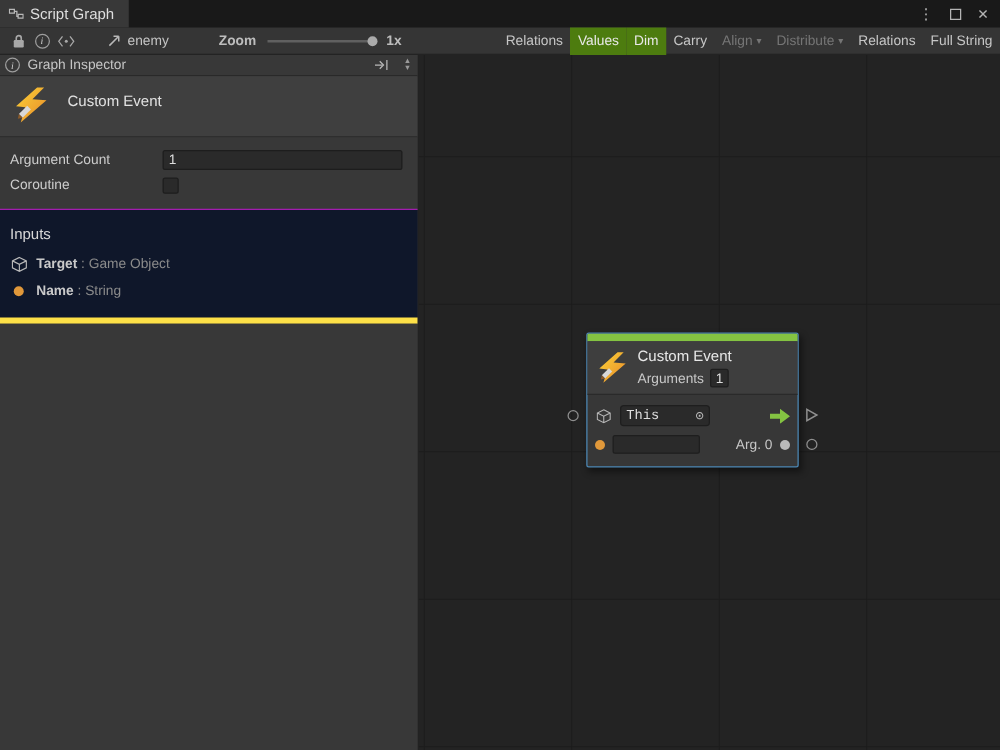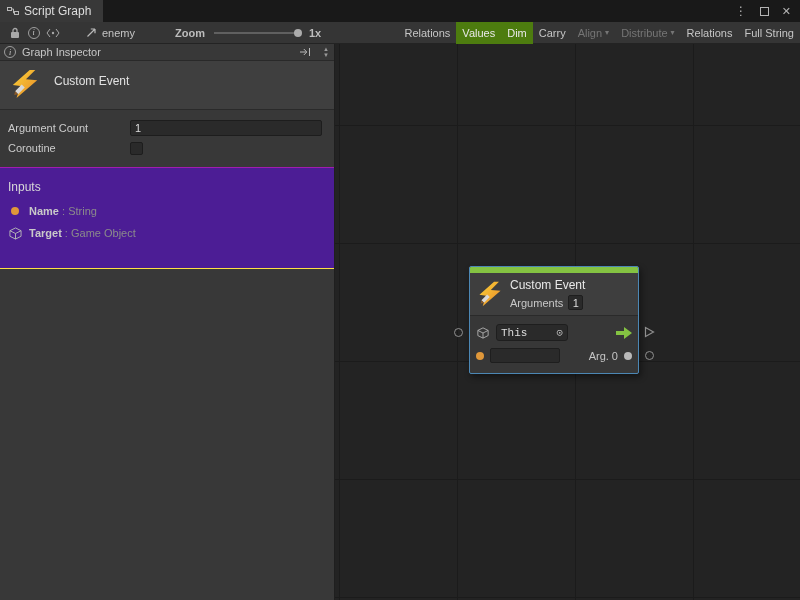--- a/index.html
+++ b/index.html
@@ -36,21 +36,21 @@
   .insp-header{height:17px;flex:0 0 17px;background:#383838;border-bottom:1px solid #292929;display:flex;align-items:center;padding:0 2px 0 4px;gap:6px;color:#c6c6c6;}
   .insp-spacer{flex:1;}
   .spinner{display:flex;flex-direction:column;justify-content:center;line-height:6px;font-size:6px;color:#9a9a9a;padding:0 3px;}
   .unit-header{background:#3f3f3f;border-bottom:1px solid #2a2a2a;height:49px;flex:0 0 49px;display:flex;align-items:flex-start;gap:14px;padding:8px 8px 0 10px;}
   .unit-title{font-size:12px;color:#e2e2e2;margin-top:5px;}
   .fields{padding:8px 0 9px;background:#383838;border-bottom:1px solid #a21caf;}
   .field-row{height:20px;display:flex;align-items:center;padding:0 12px 0 8px;}
   .field-label{width:122px;flex:0 0 122px;color:#cccccc;}
   .text-input{flex:1;height:16px;background:#2a2a2a;border:1px solid #1d1d1d;border-radius:2px;color:#dddddd;font-family:"Liberation Sans",sans-serif;font-size:11px;padding:0 4px;outline:none;}
   .checkbox{width:13px;height:13px;background:#2a2a2a;border:1px solid #1d1d1d;border-radius:2px;}
-  .section{background:#4c1d95;border-bottom:1px solid #fde047;padding:4px 0 24px;}
+  .section{background:#0f172a;border-bottom:5px solid #fde047;padding:4px 0 10px;}
   .section-title{font-size:12px;color:#d8d8d8;padding:8px 8px 6px;}
   .port-list-row{height:22px;display:flex;align-items:center;gap:7px;padding:0 8px;}
   .p-name{color:#c9c9c9;font-weight:bold;}
   .p-type{color:#8b8b8b;}
   .icon-cell{width:14px;display:inline-flex;justify-content:center;align-items:center;}
   .dot{width:8px;height:8px;border-radius:50%;display:inline-block;flex:0 0 8px;}
   .dot.orange{background:#e0983a;}
   .dot.gray{background:#b9b9b9;}
   .insp-rest{flex:1;background:#383838;}
 
@@ -206,31 +206,31 @@
         <div class="field-row">
           <span class="field-label">Coroutine</span>
           <span class="checkbox"></span>
         </div>
       </div>
 
       <div class="section">
         <div class="section-title">Inputs</div>
         <div class="port-list-row">
           <span class="icon-cell">
-              <span class="dot orange"></span>
-            </span>
-          <span><span class="p-name">Name</span><span class="p-type"> : String</span></span>
-        </div>
-        <div class="port-list-row">
-          <span class="icon-cell">
             <svg width="13" height="13" viewBox="0 0 14 14">
                 <path d="M7 1 L13 4 L13 10 L7 13 L1 10 L1 4 Z M1 4 L7 7 L13 4 M7 7 L7 13" stroke="#b8b8b8" fill="none"></path>
               </svg>
           </span>
           <span><span class="p-name">Target</span><span class="p-type"> : Game Object</span></span>
+        </div>
+        <div class="port-list-row">
+          <span class="icon-cell">
+              <span class="dot orange"></span>
+            </span>
+          <span><span class="p-name">Name</span><span class="p-type"> : String</span></span>
         </div>
       </div>
 
 
       <div class="insp-rest"></div>
     </div>
 
     <div class="canvas">
 
       <div class="node">

